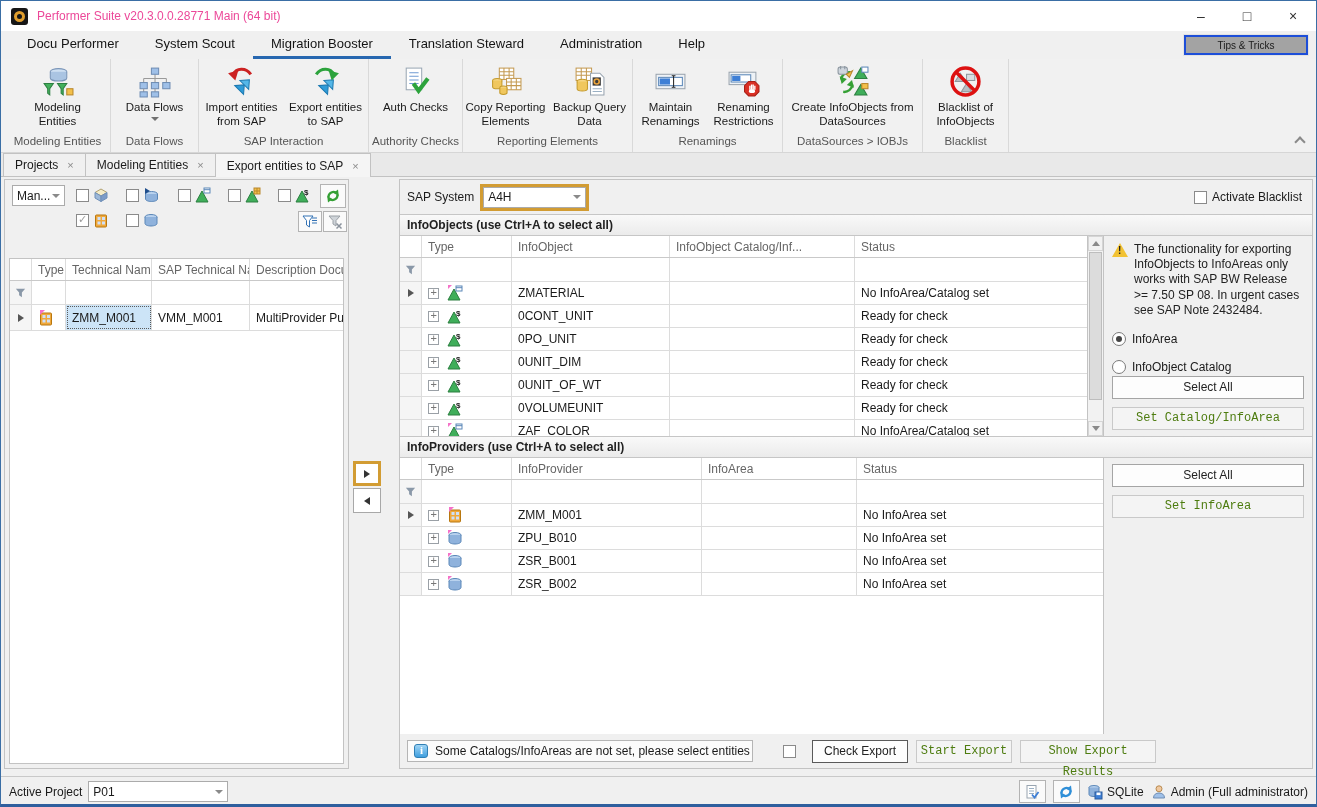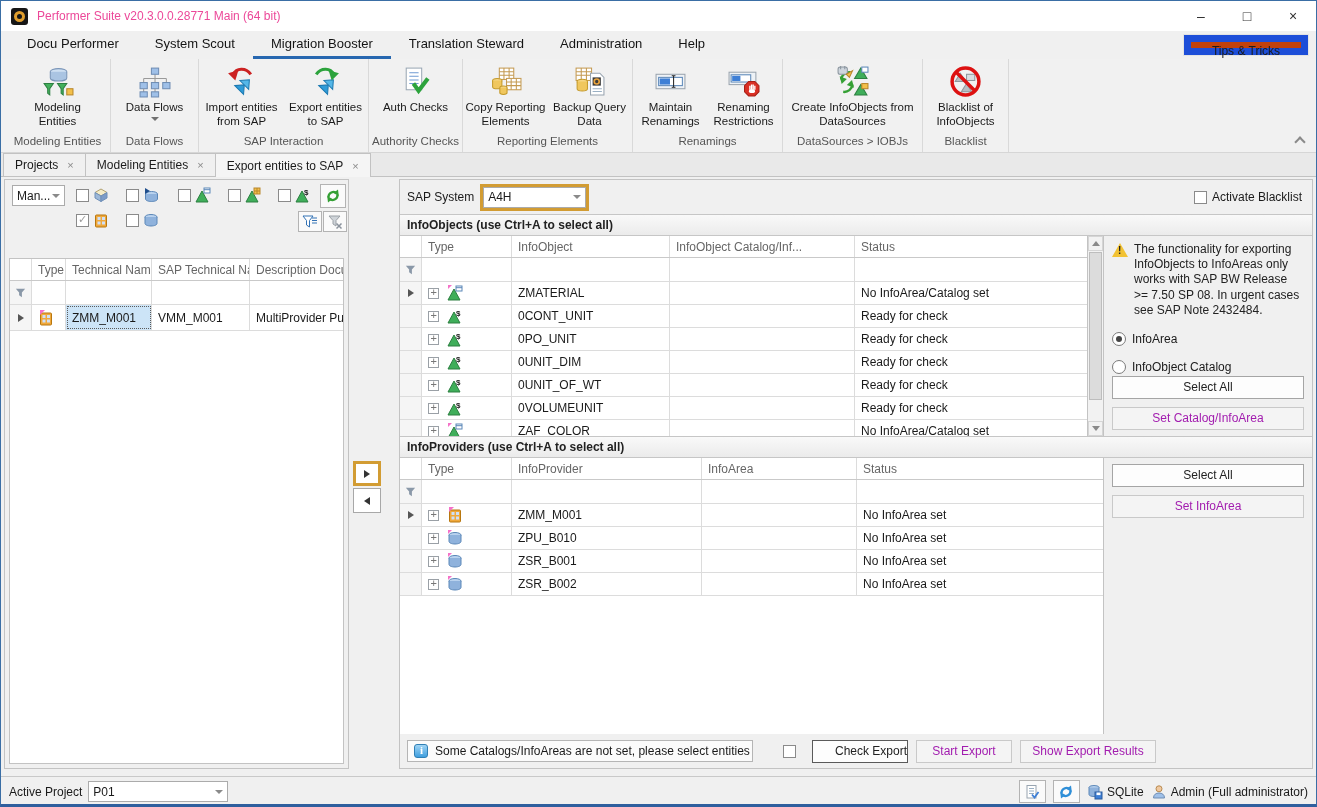--- a/index.html
+++ b/index.html
@@ -12,22 +12,22 @@
   .app-icon { width:17px; height:17px; margin:0 9px 0 10px; background:#161616; border-radius:3px; position:relative; flex:0 0 auto; }
   .app-icon::after { content:""; position:absolute; inset:3px; border:3px solid #e09e2d; border-radius:50%; }
   .title-text { font-size:12px; color:#ec4899; }
   .win-btns { margin-left:auto; display:flex; height:30px; }
   .win-btn { width:46px; display:flex; align-items:center; justify-content:center; font-size:14px; color:#333; }
 
   
   .menubar { height:28px; background:#f0f0f0; display:flex; align-items:stretch; padding-left:8px; position:relative; }
   .menu-tab { padding:0 18px; display:flex; align-items:center; font-size:13px; color:#141414; border-bottom:3px solid transparent; }
   .menu-tab.active { border-bottom-color:#2767b0; }
-  .tips-btn { position:absolute; right:8px; top:4px; width:124px; height:20px; background:#c2410c;
-              border:7px solid #1d4ed8; box-shadow:0 0 0 1px #e3e3e3; text-align:center; line-height:18px; font-size:12px; }
+  .tips-btn { position:absolute; right:8px; top:4px; width:124px; height:20px; background:#a3a3a3;
+              border:2px solid #1d4ed8; box-shadow:0 0 0 1px #e3e3e3; text-align:center; line-height:18px; font-size:10px; }
 
   
   .ribbon { height:94px; background:#f1f1f1; border-bottom:1px solid #d6d6d6; display:flex; padding-left:4px; position:relative; }
   .rgroup { display:flex; flex-direction:column; border-right:1px solid #d9d9d9; padding-top:3px; }
   .rbuttons { flex:1; display:flex; justify-content:center; }
   .rbtn { display:flex; flex-direction:column; align-items:center; padding-top:3px; }
   .rbtn svg { width:33px; height:33px; flex:0 0 auto; }
   .rbtn .lbl { margin-top:2px; font-size:11.5px; line-height:1.22; text-align:center; color:#1a1a1a; }
   .chev-down { width:0; height:0; border-left:4px solid transparent; border-right:4px solid transparent; border-top:4px solid #707070; margin-top:3px; }
   .glabel { height:17px; text-align:center; font-size:11.5px; color:#555; }
@@ -109,22 +109,22 @@
   .vs-thumb { position:absolute; left:1px; top:16px; width:13px; bottom:36px; background:#dcdcdc; border:1px solid #bdbdbd; }
   .side-col { width:208px; padding:6px 8px; display:flex; flex-direction:column; flex:0 0 auto; }
   .warn { display:flex; gap:6px; }
   .warn-icon { width:0; height:0; border-left:8px solid transparent; border-right:8px solid transparent; border-bottom:14px solid #f2c233; position:relative; flex:0 0 auto; margin-top:1px; }
   .warn-icon::after { content:"!"; position:absolute; left:-2px; top:2px; font-size:10px; font-weight:bold; color:#222; }
   .warn-text { font-size:12px; line-height:1.27; color:#222; }
   .radio-row { display:flex; align-items:center; gap:6px; margin-top:14px; }
   .radio { width:14px; height:14px; border:1px solid #7a7a7a; border-radius:50%; background:#fff; position:relative; flex:0 0 auto; }
   .radio.sel::after { content:""; position:absolute; inset:3px; background:#444; border-radius:50%; }
   .btn { height:23px; background:#fdfdfd; border:1px solid #a5a5a5; text-align:center; line-height:21px; font-size:12px; color:#222; }
-  .btn.disabled { color:#a21caf; background:#f4f4f4; border-color:#c9c9c9; }
-  .btn.dark { border-color:#5a5a5a;text-align:right; }
+  .btn.disabled { color:#4d7c0f; background:#f4f4f4; border-color:#c9c9c9;font-family:Liberation Mono, monospace; }
+  .btn.dark { border-color:#5a5a5a; }
   .stack-bottom { margin-top:auto; display:flex; flex-direction:column; gap:8px; }
   .stack-top { display:flex; flex-direction:column; gap:8px; }
 
   
   .rp-footer { height:34px; display:flex; align-items:center; gap:8px; padding:0 7px; flex:0 0 auto; }
   .msgbox { width:346px; height:22px; border:1px solid #b5b5b5; background:#fbfbfb; display:flex; align-items:center; gap:7px; padding:0 6px; overflow:hidden; white-space:nowrap; }
   .info-icon { width:14px; height:14px; border-radius:3px; background:linear-gradient(#9fd4f5,#3f9ede); border:1px solid #2f7fb5; position:relative; flex:0 0 auto; }
   .info-icon::after { content:"i"; position:absolute; left:5px; top:-1px; color:#fff; font-weight:bold; font-size:11px; font-family:"Liberation Serif",serif; }
   .foot-check { display:flex; align-items:center; gap:6px; margin-left:22px; }
   .rp-footer .btn { flex:0 0 auto; }

